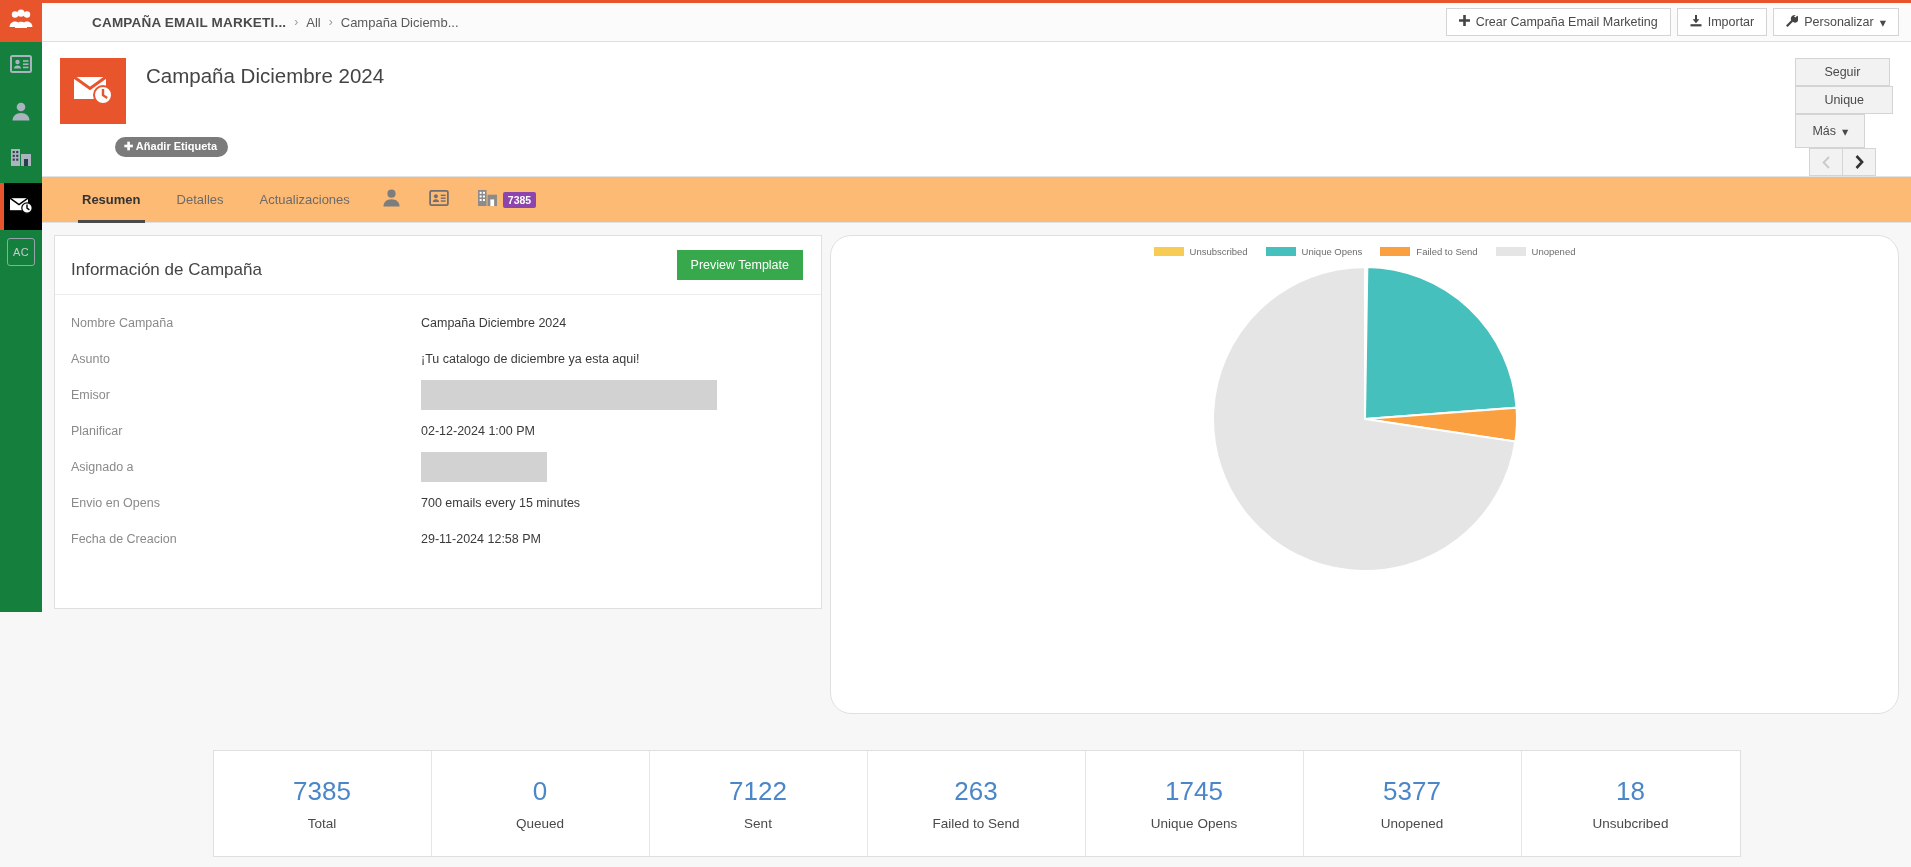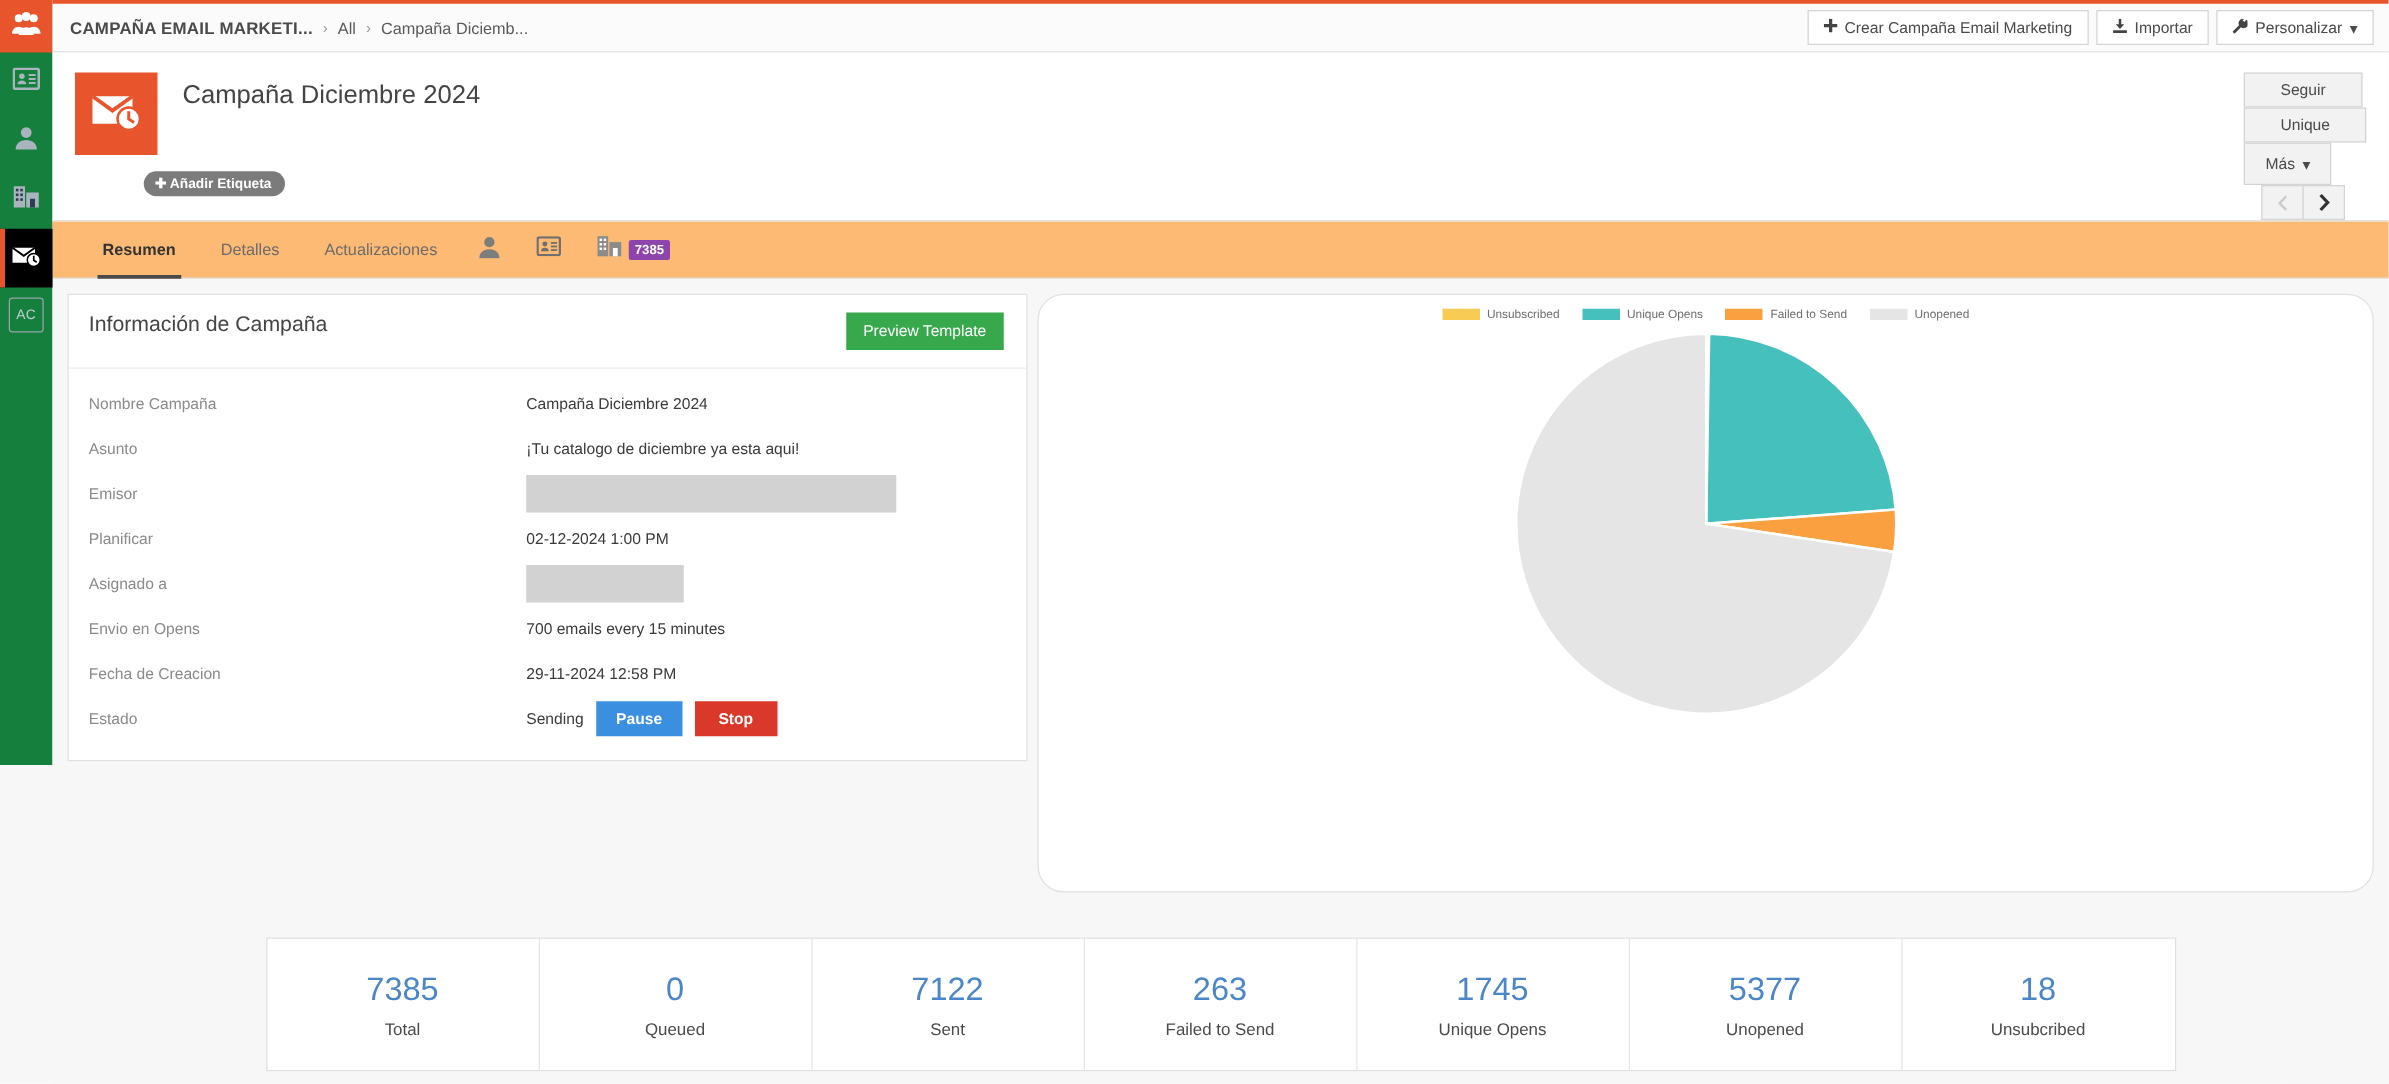--- a/index.html
+++ b/index.html
@@ -48,20 +48,21 @@
     background: #fbfbfb;
     border-bottom: 1px solid #dedede;
     border-top: 3px solid #e8552d;
     display: flex; align-items: center;
     padding: 0 12px 0 14px;
   }
   .module-title {
     font-size: 13.5px; font-weight: bold; color: #4a4a4a;
     letter-spacing: .2px; text-transform: uppercase;
     white-space: nowrap;
+    margin-left: 36px;
   }
   .crumb-sep { color: #9b9b9b; font-size: 12px; margin: 0 8px; }
   .crumb { color: #5a5a5a; font-size: 13px; white-space: nowrap; }
   .topbar-actions { margin-left: auto; display: flex; gap: 0; }
   .tb-btn {
     height: 28px; padding: 0 12px;
     background: #fff; border: 1px solid #d4d4d4;
     font-size: 12.5px; color: #4a4a4a;
     display: flex; align-items: center; gap: 6px;
     cursor: pointer; white-space: nowrap;
@@ -132,21 +133,21 @@
   .content { flex: 1 1 auto; padding: 12px 12px 0 12px; overflow: hidden; background:#f7f7f7; }
   .panels { display: flex; gap: 8px; align-items: stretch; }
 
   .panel {
     background: #fff; border: 1px solid #e0e0e0;
   }
   .panel-left { width: 768px; flex: 0 0 768px; height: 374px; }
   .panel-right { flex: 1 1 auto; height: 479px; position: relative; overflow:hidden;border-radius:21px; }
 
   .panel-head {
-    display:flex; align-items:flex-start; justify-content:space-between;
+    display:flex; align-items:flex-end; justify-content:space-between;
     padding: 14px 18px 14px 16px; border-bottom: 1px solid #ededed;
   }
   .panel-title { font-size: 17px; color: #444; }
   .btn-green {
     background:#37a84c; color:#fff; border:none; font-size: 12.5px;
     padding: 8px 14px; cursor:pointer;
   }
   .field-list { padding: 10px 0 0 0; }
   .field-row { display:flex; align-items:center; min-height: 36px; padding: 0 16px; }
   .field-label { width: 350px; flex: 0 0 350px; font-size: 12.5px; color: #8a8a8a; }
@@ -438,28 +439,20 @@
               </div>
             </div>
             <div class="field-row">
               <div class="field-label">Envio en Opens</div>
               <div class="field-value">700 emails every 15 minutes</div>
             </div>
             <div class="field-row">
               <div class="field-label">Fecha de Creacion</div>
               <div class="field-value">29-11-2024 12:58 PM</div>
             </div>
-            <div class="field-row">
-              <div class="field-label">Estado</div>
-              <div class="field-value">
-                <span>Sending</span>
-                <button class="btn-blue">Pause</button>
-                <button class="btn-red">Stop</button>
-              </div>
-            </div>
           </div>
         </div>
 
         <div class="panel panel-right">
           <div class="legend">
             <div class="legend-item">
               <span class="legend-swatch" id="sw0" style="background: rgb(248, 203, 85);"></span>
               <span class="legend-label">Unsubscribed</span>
             </div>
             <div class="legend-item">

